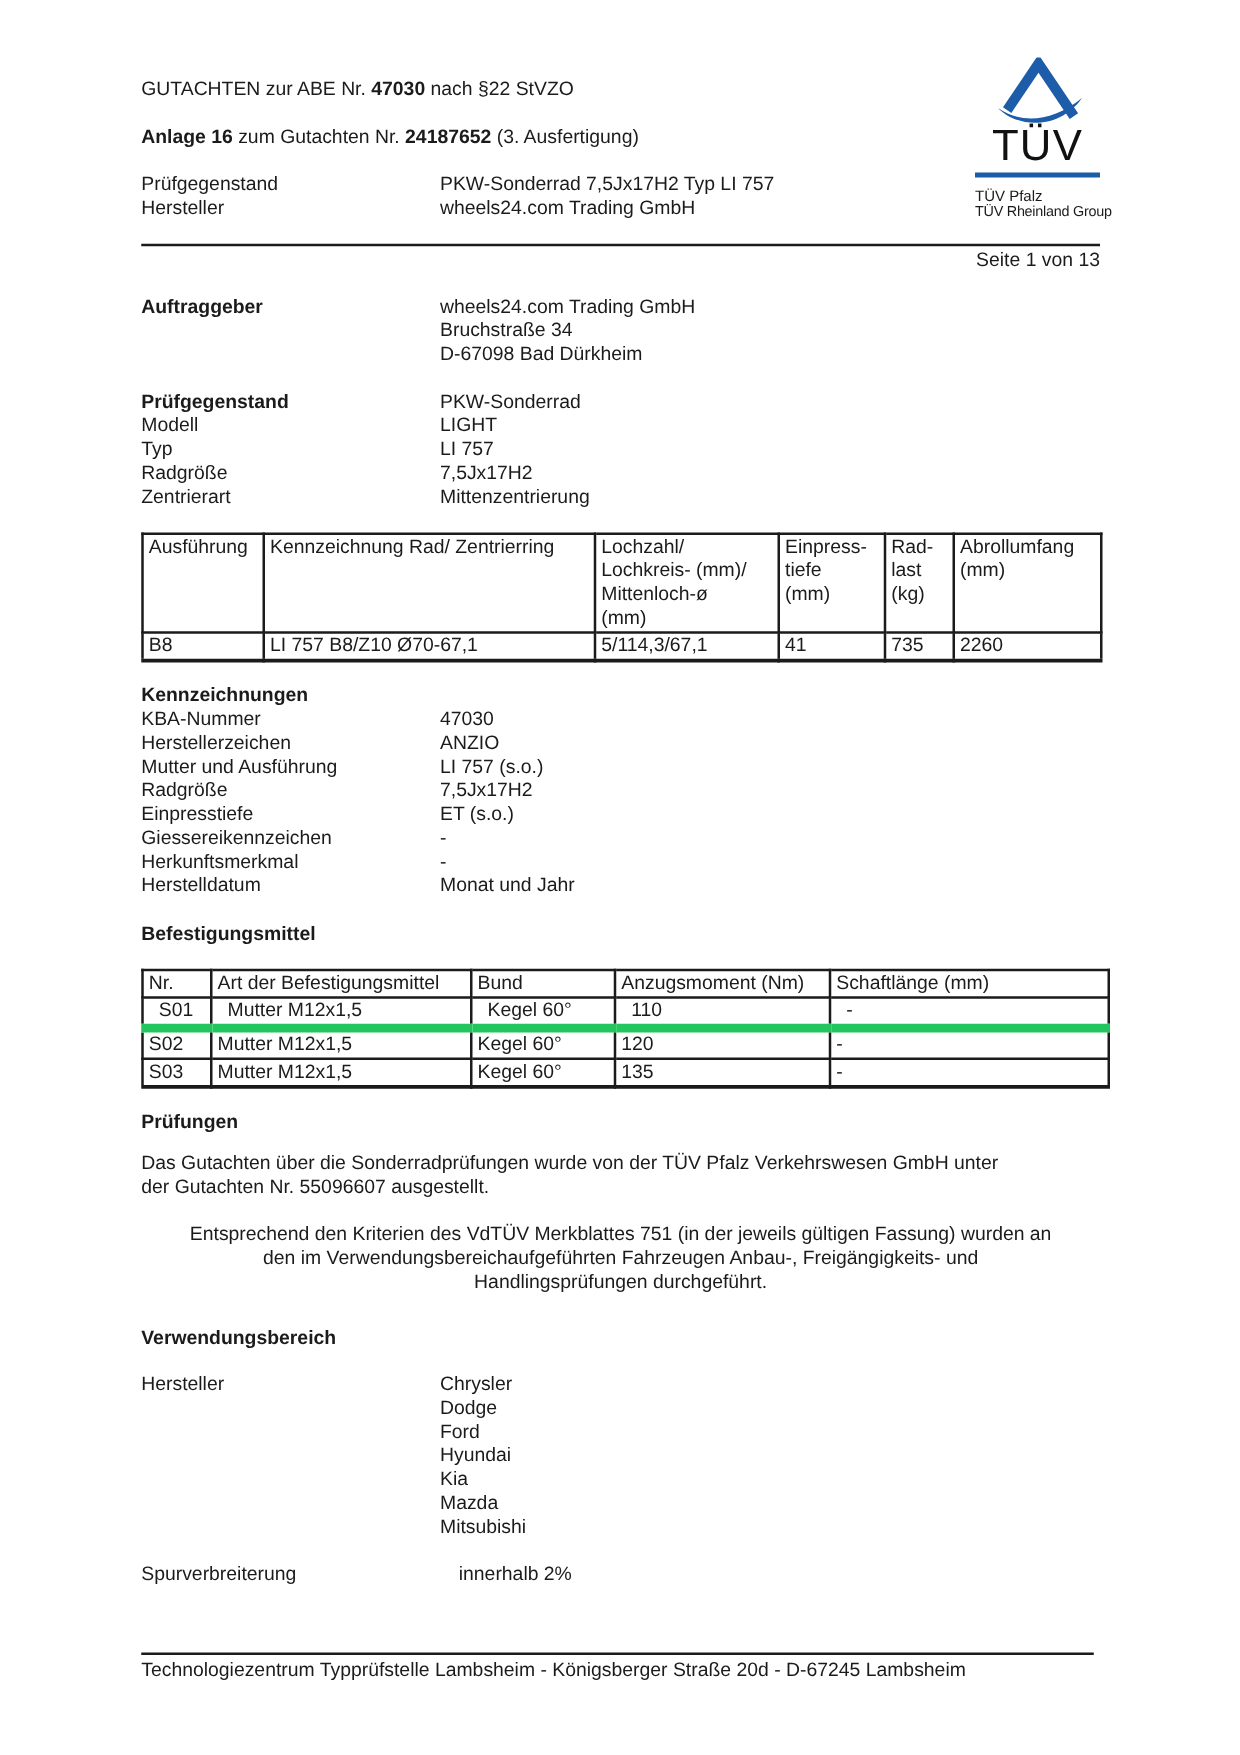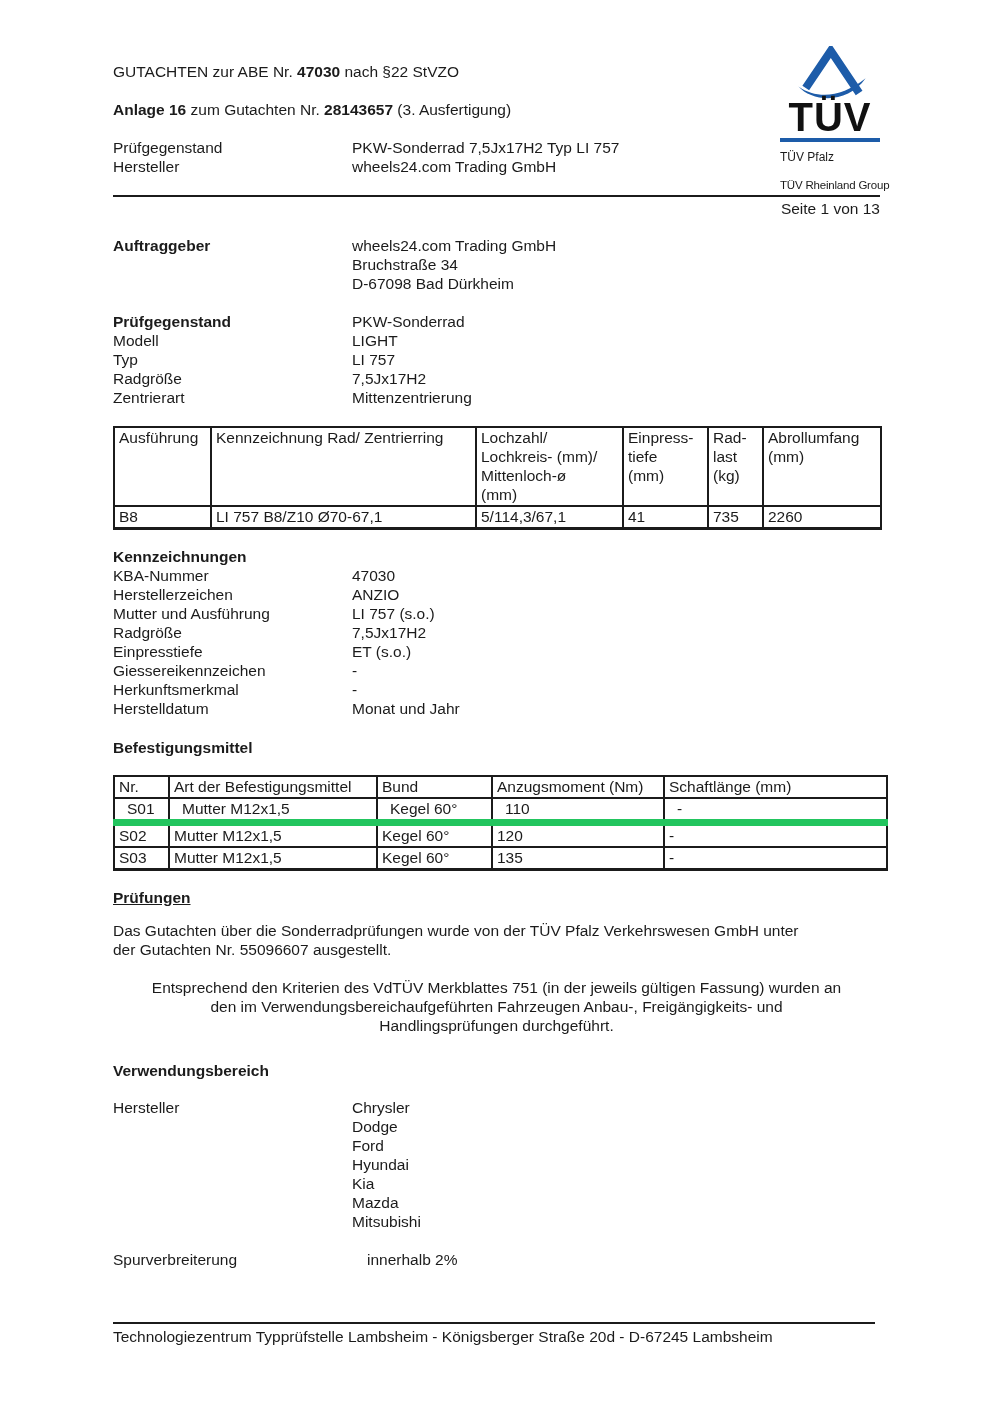--- a/index.html
+++ b/index.html
@@ -40,21 +40,21 @@
     padding:0 4px 1px 4px;
     line-height:19px;
     overflow:hidden;
   }
   .wheel-table { margin-top:19px; width:767px; border-bottom:3px solid #1b1b1b; }
   .wheel-table th { white-space:pre-line; }
   .fastener-table { margin-top:18px; width:773px; border-bottom:3px solid #1b1b1b; }
   .fastener-table tr.thick td { border-bottom:7px solid #22c55e;padding-left:12px; }
   .h-kennz { margin-top:17px; }
   .h-befest { margin-top:20px; }
-  .h-pruef { margin-top:17px;text-decoration:underline; }
+  .h-pruef { margin-top:17px; }
   .para1 { margin-top:14px; white-space:pre-line; }
   .para2 { margin-top:19px; white-space:pre-line;text-align:center; }
   .h-verw { margin-top:26px; }
   .sec-hersteller { margin-top:18px; }
   .sec-spur { margin-top:19px;gap:15px; }
   .footer {
     position:absolute;
     left:113px; top:1322px;
     width:762px;
     border-top:2px solid #1b1b1b;
@@ -63,34 +63,34 @@
   }
   
   .logo {
     position:absolute;
     top:46px; right:112px;
     width:100px;
     text-align:center;
   }
   .logo svg { display:block; margin:0 auto; }
   .logo .brand {
-    font-weight:bold;
-    font-size:40px;
+    font-weight:normal;
+    font-size:35px;
     line-height:32px;
     letter-spacing:1px;
     color:#111;
   }
   .logo .rule { height:4px; margin-top:5px; }
   .logo .l1 {
     margin-top:10px;
     font-size:12px; font-weight:normal; line-height:11px;
     text-align:left; white-space:nowrap;
   }
   .logo .l2 {
-    margin-top:16px;
+    margin-top:1px;
     font-size:11.5px; line-height:12px; letter-spacing:-0.2px;
     text-align:center; white-space:nowrap;
   }
 </style>
 </head>
 <body>
 
 <div class="page">
 
   <div class="logo">
@@ -99,21 +99,21 @@
       <path d="M11 50 C34 66 64 64 94 40 C71 73 28 69 11 50 Z" fill="#1d5ca9"></path>
     </svg>
     <div class="brand">TÜV</div>
     <div class="rule" style="background:#1d5ca9"></div>
     <div class="l1">TÜV Pfalz</div>
     <div class="l2">TÜV Rheinland Group</div>
   </div>
 
   <div class="title"><span>GUTACHTEN zur ABE Nr. </span><span class="b">47030</span><span> nach §22 StVZO</span></div>
 
-  <div class="subtitle"><span class="b">Anlage 16</span><span> zum Gutachten Nr. </span><span class="b">28143657</span><span> (3. Ausfertigung)</span></div>
+  <div class="subtitle"><span class="b">Anlage 16</span><span> zum Gutachten Nr. </span><span class="b">24187652</span><span> (3. Ausfertigung)</span></div>
 
   <div class="meta">
     <div class="kv">
       <div class="k">Prüfgegenstand</div>
       <div class="v">PKW-Sonderrad 7,5Jx17H2 Typ LI 757</div>
     </div>
     <div class="kv">
       <div class="k">Hersteller</div>
       <div class="v">wheels24.com Trading GmbH</div>
     </div>

